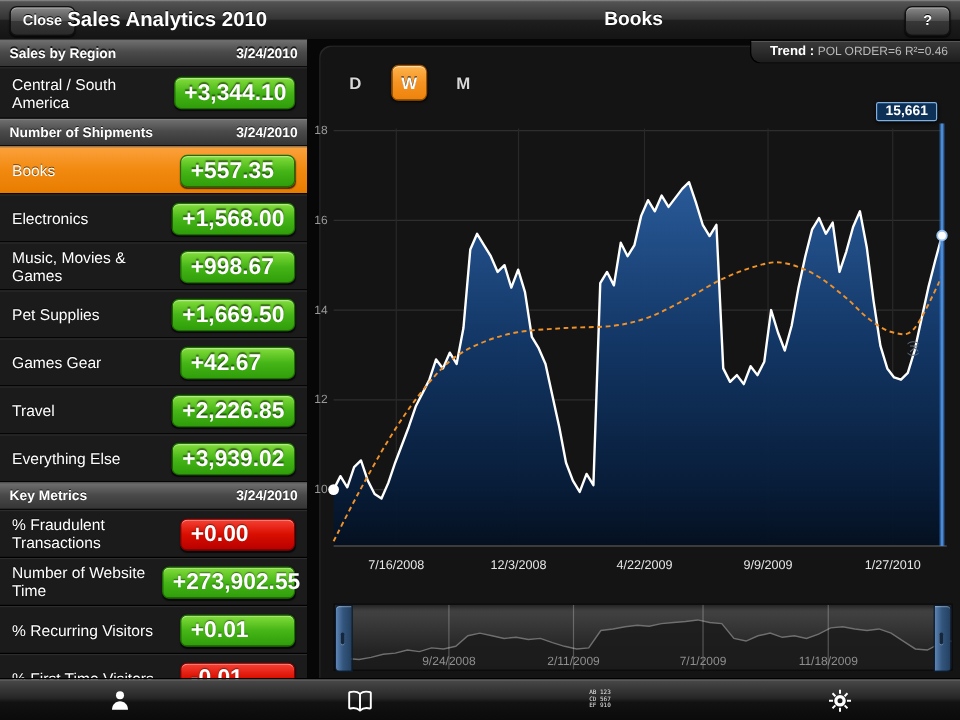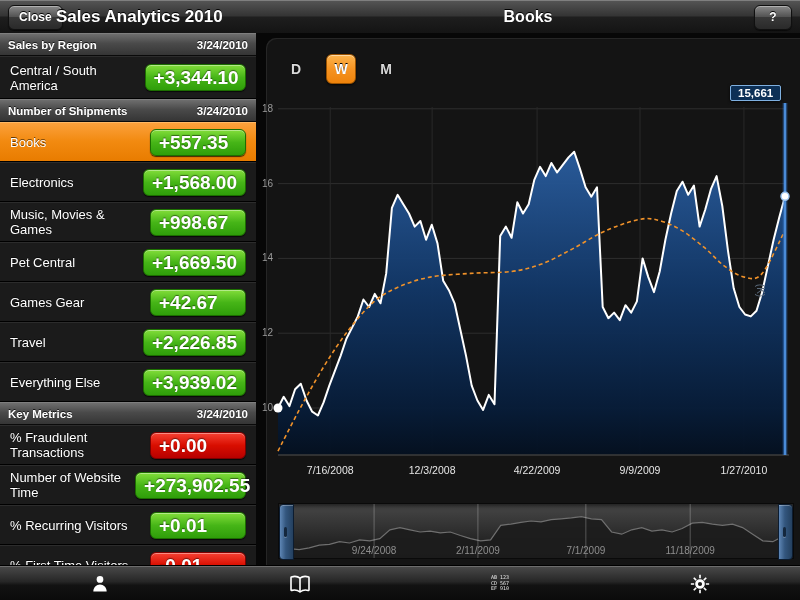--- a/index.html
+++ b/index.html
@@ -112,21 +112,21 @@
       </div>
       <div class="s-row">
         <div class="s-label">Electronics</div>
         <div class="badge pos">+1,568.00</div>
       </div>
       <div class="s-row">
         <div class="s-label">Music, Movies &amp; Games</div>
         <div class="badge pos">+998.67</div>
       </div>
       <div class="s-row">
-        <div class="s-label">Pet Central</div>
+        <div class="s-label">Pet Supplies</div>
         <div class="badge pos">+1,669.50</div>
       </div>
       <div class="s-row">
         <div class="s-label">Games Gear</div>
         <div class="badge pos">+42.67</div>
       </div>
       <div class="s-row">
         <div class="s-label">Travel</div>
         <div class="badge pos">+2,226.85</div>
       </div>
@@ -151,20 +151,23 @@
         <div class="badge pos">+0.01</div>
       </div>
       <div class="s-row">
         <div class="s-label">% First Time Visitors</div>
         <div class="badge neg">-0.01</div>
       </div>
     </div>
 
   <div id="panel">
     <div id="chart-card"></div>
+    <div id="trend-pill">
+      <b>Trend :</b><span>POL ORDER=6 R²=0.46</span>
+    </div>
     <div id="dwm">
         <div class="range-btn">D</div>
         <div class="range-btn sel">W</div>
         <div class="range-btn">M</div>
       </div>
 
     <svg id="main-chart" viewBox="0 0 534 390" xmlns="http://www.w3.org/2000/svg">
         <defs>
           <linearGradient id="agrad" x1="0" y1="0" x2="0" y2="1">
             <stop offset="0%" stop-color="#2a5d9e"></stop>

